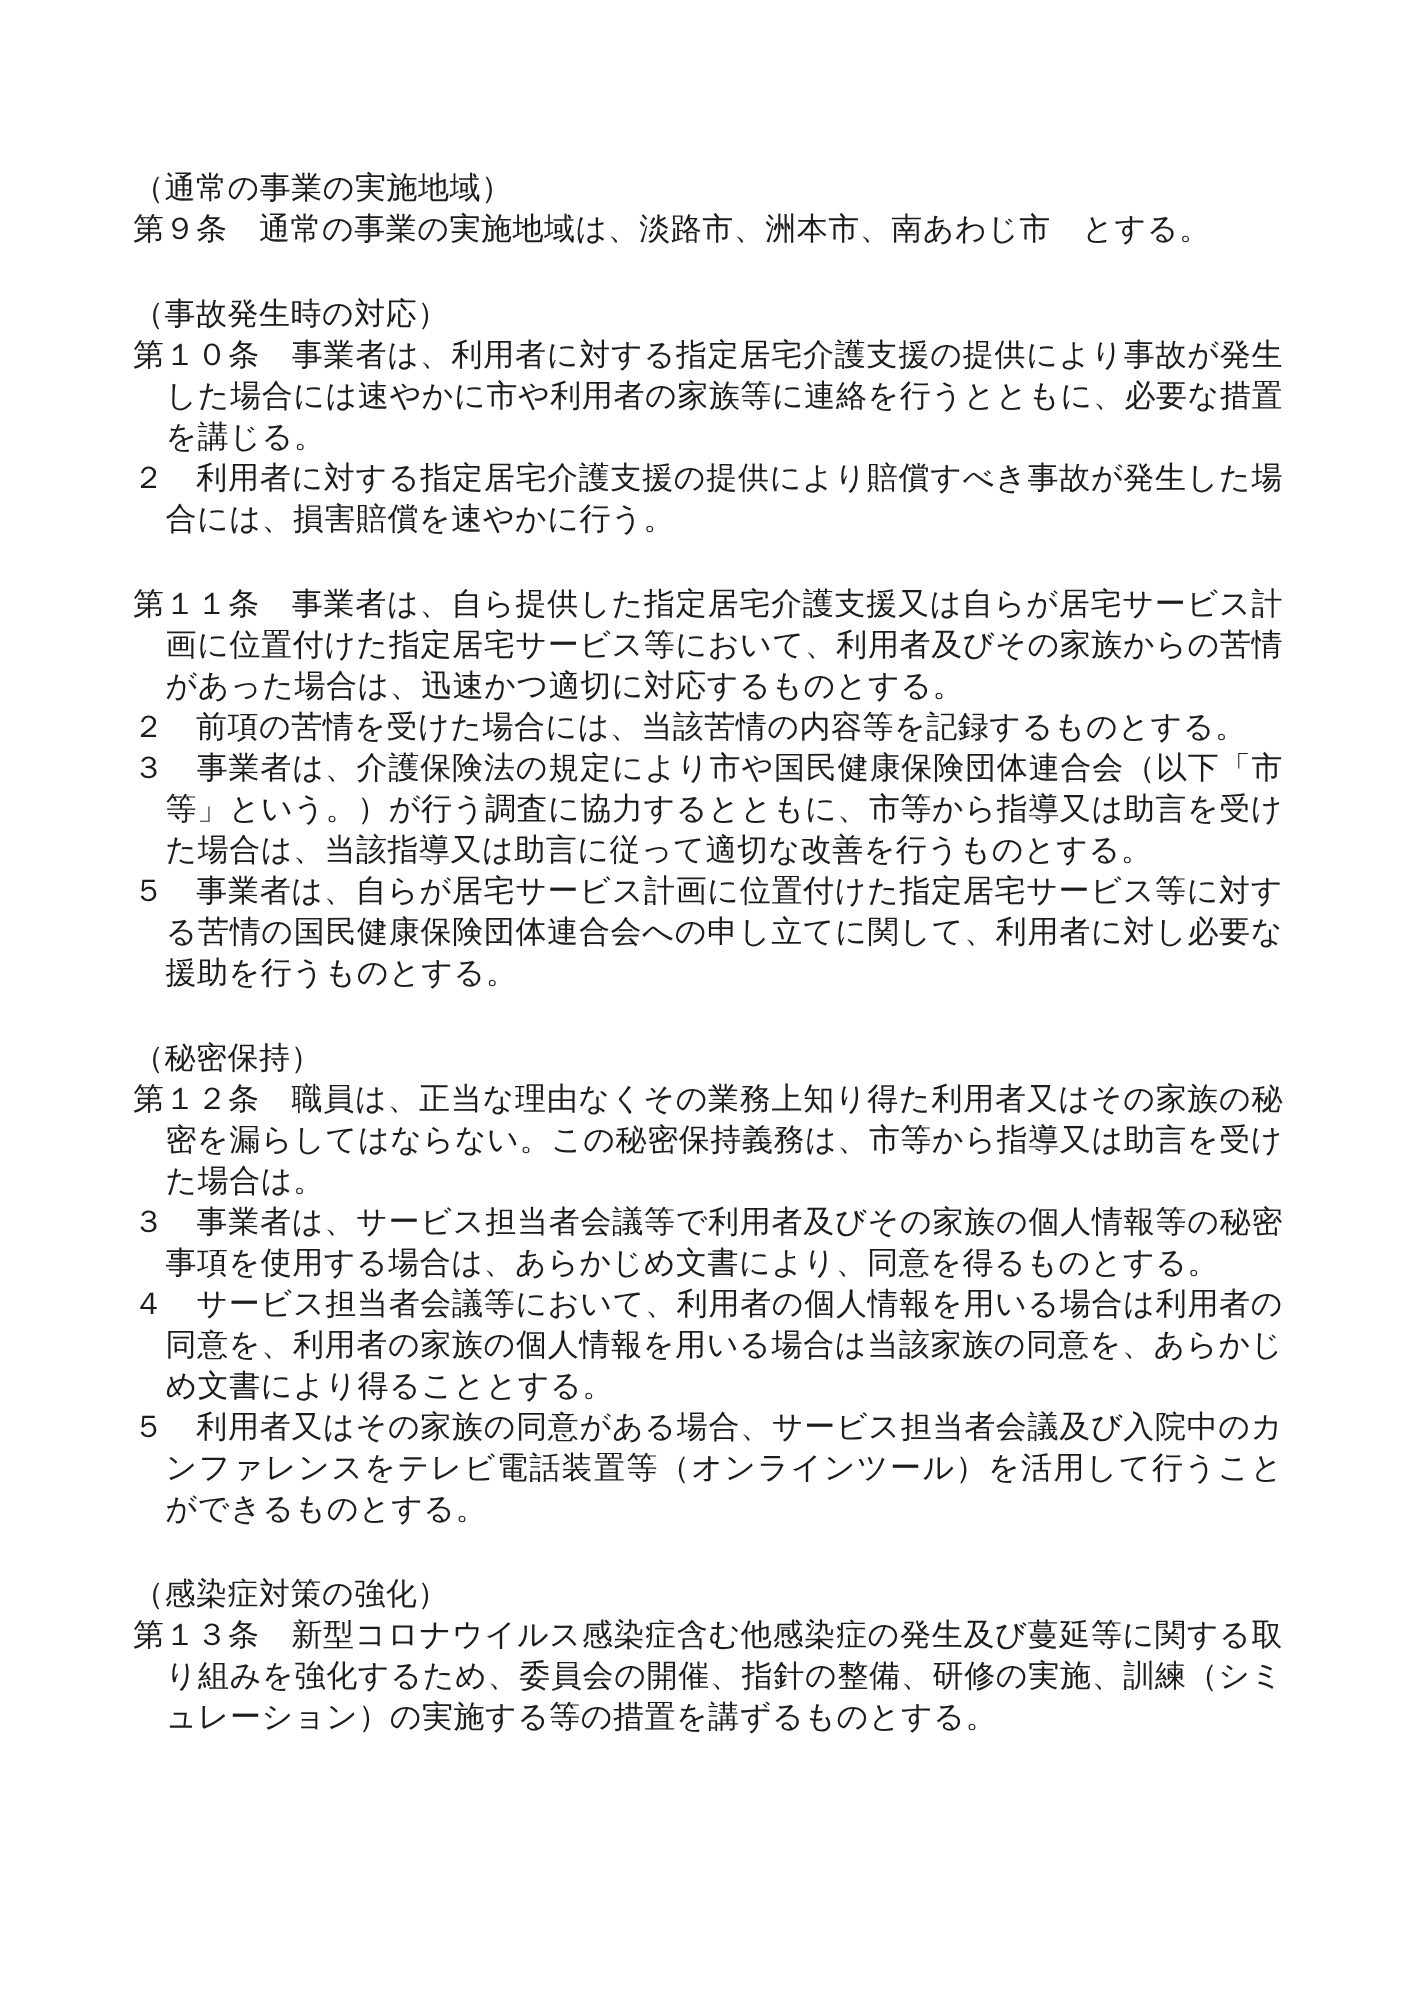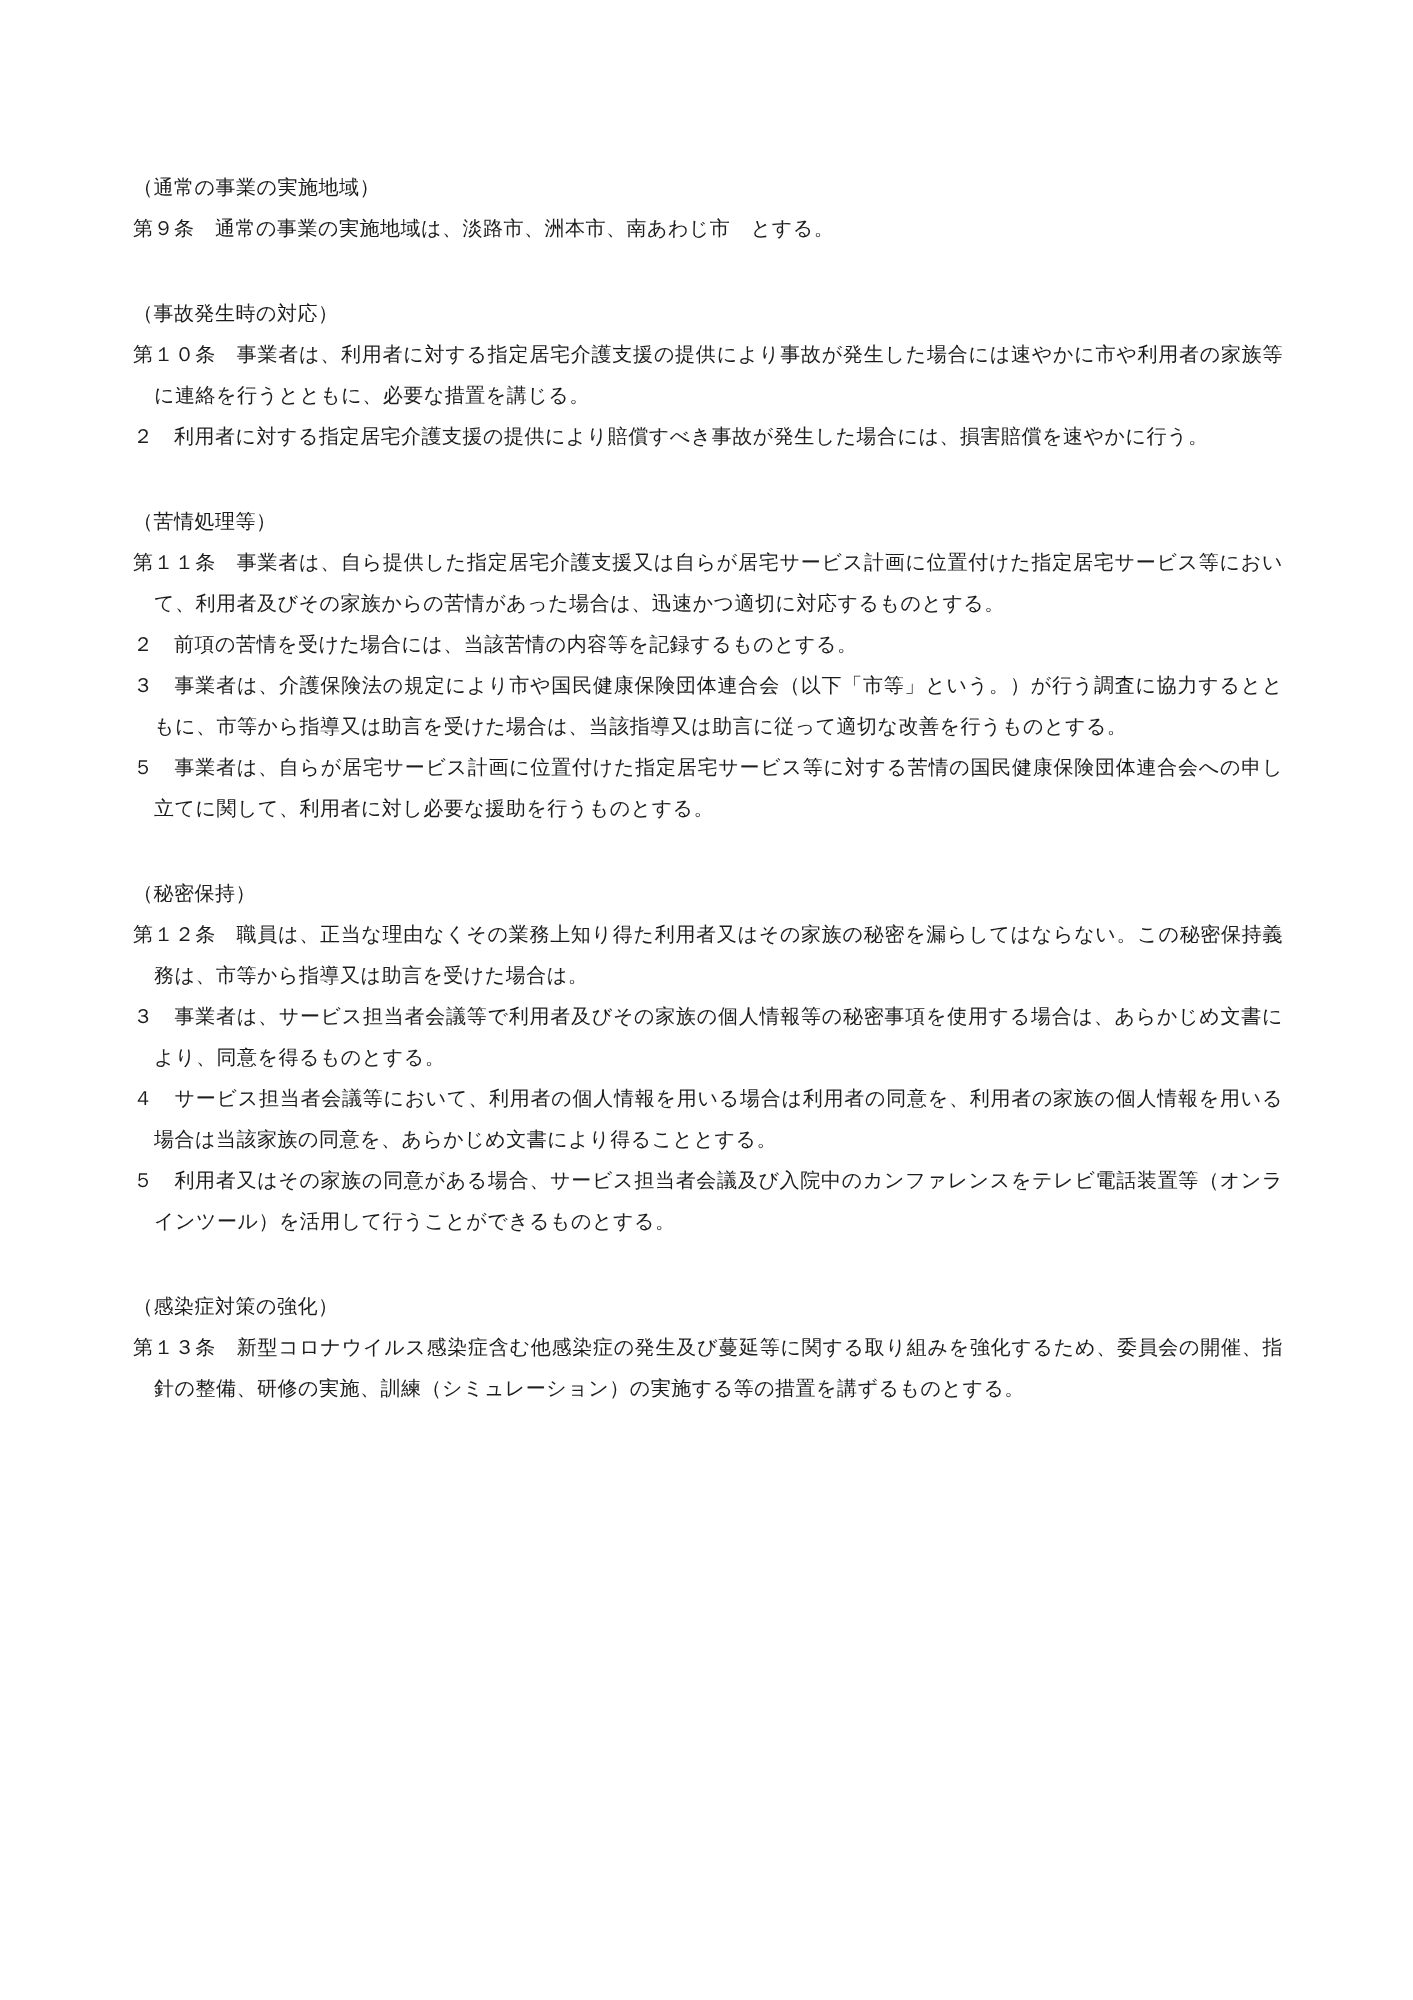--- a/index.html
+++ b/index.html
@@ -16,21 +16,21 @@
   }
   .page {
     box-sizing: border-box;
     width: 1413px;
     height: 2000px;
     padding: 167px 130px 60px 133px;
     background: #ffffff;
   }
   .text-column {
     width: 1150px;
-    font-size: 20px;
+    font-size: 31px;
     line-height: 41px;
     letter-spacing: 0.5px;
     font-family: Liberation Serif, serif;
   }
   .doc-section {
     margin: 0;
   }
   .doc-section + .doc-section {
     margin-top: 44px;
   }
@@ -53,21 +53,20 @@
       <section class="doc-section">
         <div class="heading">（通常の事業の実施地域）</div>
         <p class="para">第９条　通常の事業の実施地域は、淡路市、洲本市、南あわじ市　とする。</p>
       </section>
       <section class="doc-section">
         <div class="heading">（事故発生時の対応）</div>
         <p class="para">第１０条　事業者は、利用者に対する指定居宅介護支援の提供により事故が発生した場合には速やかに市や利用者の家族等に連絡を行うとともに、必要な措置を講じる。</p>
         <p class="para">２　利用者に対する指定居宅介護支援の提供により賠償すべき事故が発生した場合には、損害賠償を速やかに行う。</p>
       </section>
       <section class="doc-section">
-        <div class="heading">（苦情処理等）</div>
         <p class="para">第１１条　事業者は、自ら提供した指定居宅介護支援又は自らが居宅サービス計画に位置付けた指定居宅サービス等において、利用者及びその家族からの苦情があった場合は、迅速かつ適切に対応するものとする。</p>
         <p class="para">２　前項の苦情を受けた場合には、当該苦情の内容等を記録するものとする。</p>
         <p class="para">３　事業者は、介護保険法の規定により市や国民健康保険団体連合会（以下「市等」という。）が行う調査に協力するとともに、市等から指導又は助言を受けた場合は、当該指導又は助言に従って適切な改善を行うものとする。</p>
         <p class="para">５　事業者は、自らが居宅サービス計画に位置付けた指定居宅サービス等に対する苦情の国民健康保険団体連合会への申し立てに関して、利用者に対し必要な援助を行うものとする。</p>
       </section>
       <section class="doc-section">
         <div class="heading">（秘密保持）</div>
         <p class="para">第１２条　職員は、正当な理由なくその業務上知り得た利用者又はその家族の秘密を漏らしてはならない。この秘密保持義務は、市等から指導又は助言を受けた場合は。</p>
         <p class="para">３　事業者は、サービス担当者会議等で利用者及びその家族の個人情報等の秘密事項を使用する場合は、あらかじめ文書により、同意を得るものとする。</p>
         <p class="para">４　サービス担当者会議等において、利用者の個人情報を用いる場合は利用者の同意を、利用者の家族の個人情報を用いる場合は当該家族の同意を、あらかじめ文書により得ることとする。</p>

